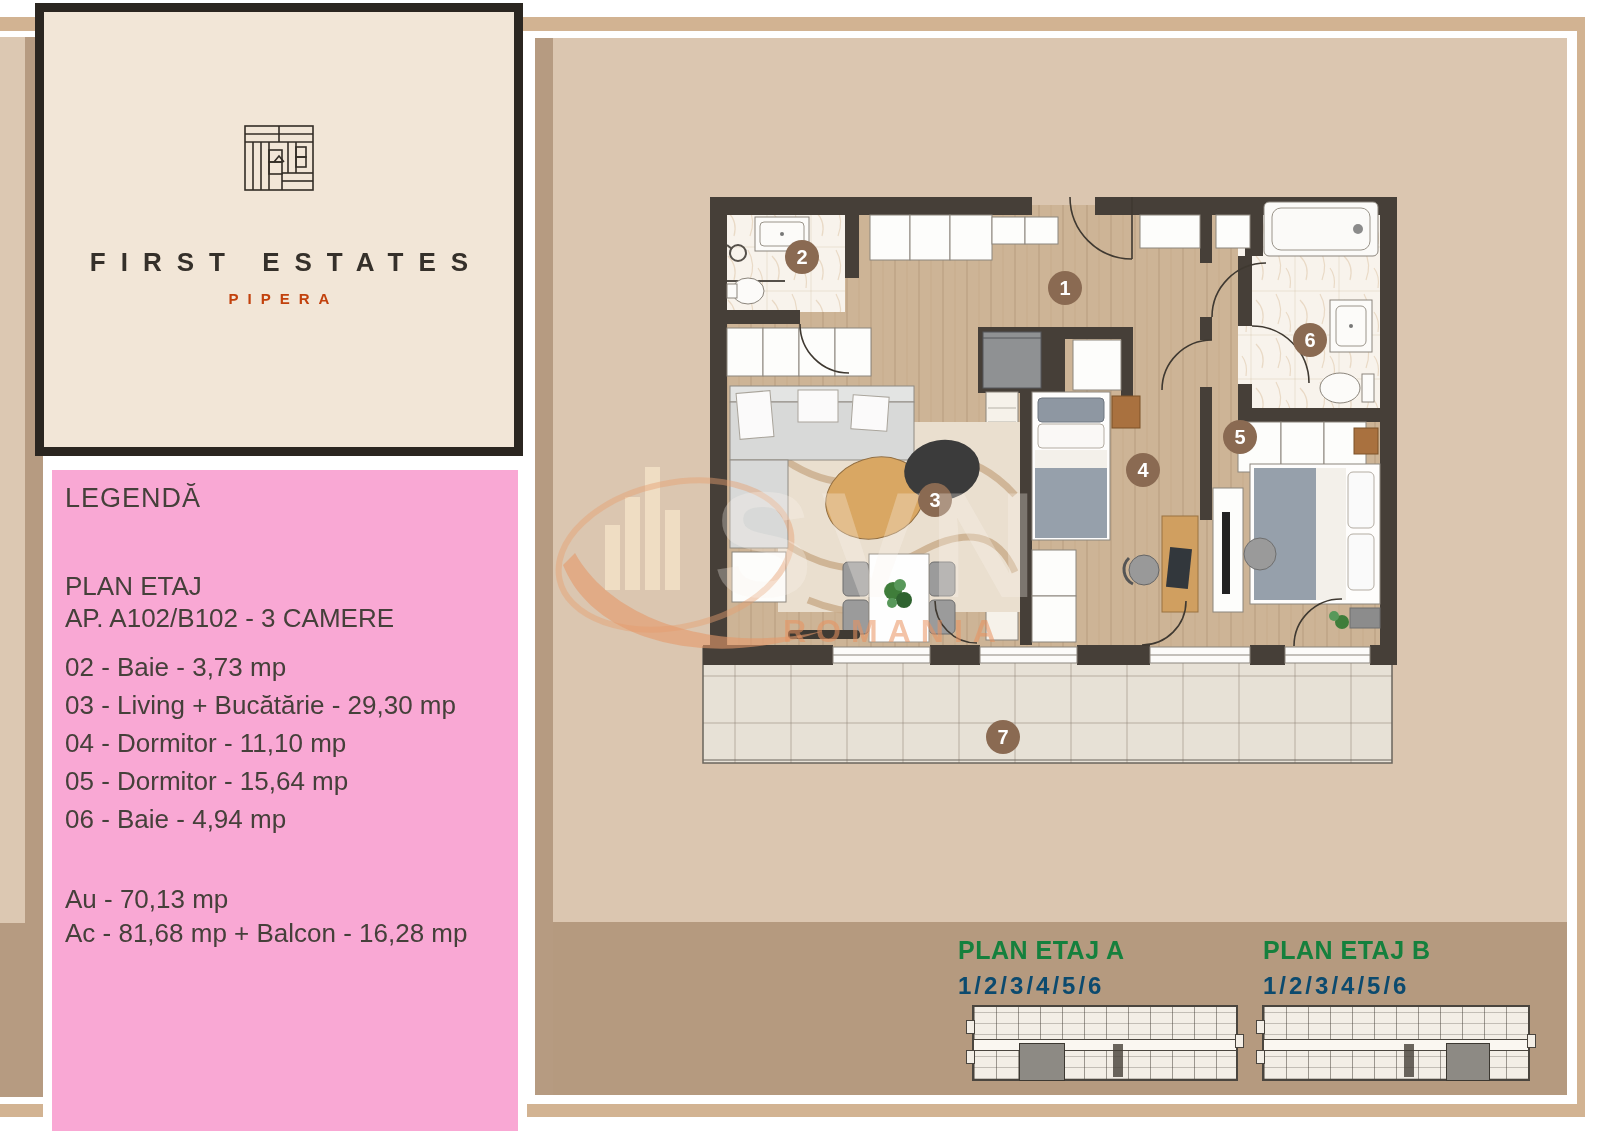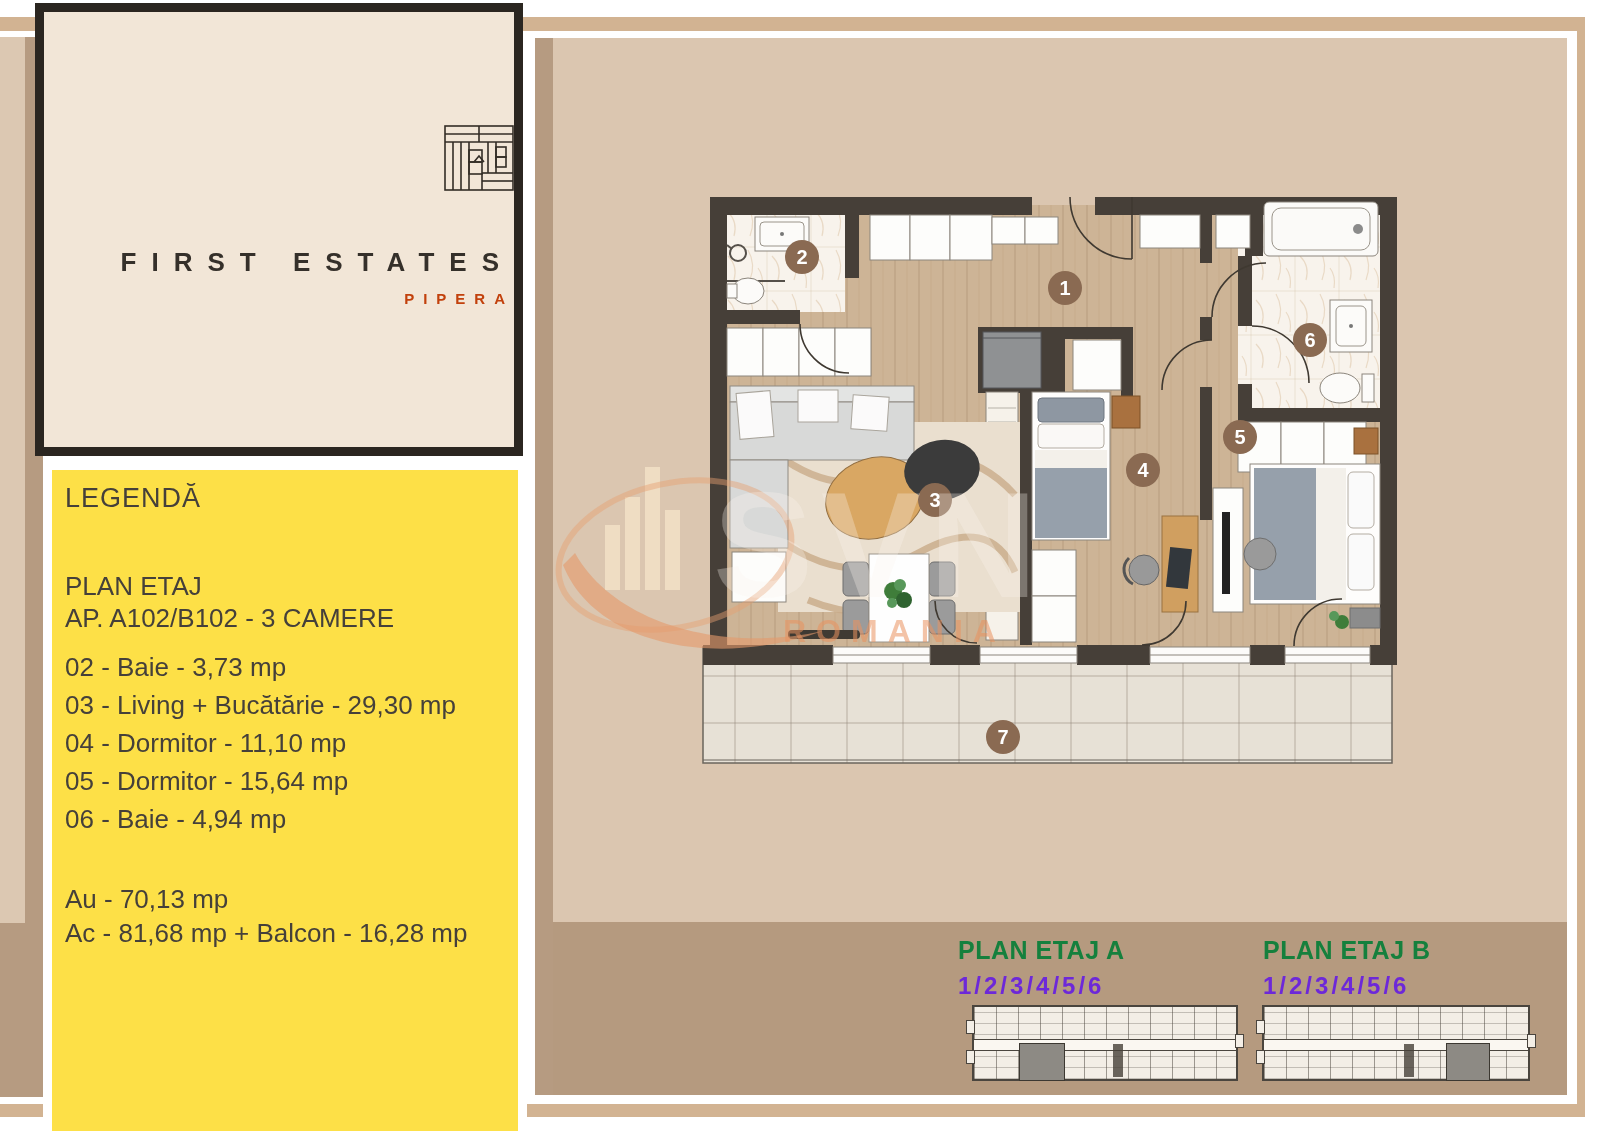--- a/index.html
+++ b/index.html
@@ -16,46 +16,46 @@
   .strip-right{left:1577px;top:17px;width:8px;height:1100px;background:#d2b392;}
   .band-bottom-left{left:0;top:1104px;width:43px;height:13px;background:#d2b392;}
   .band-bottom-right{left:527px;top:1104px;width:1058px;height:13px;background:#d2b392;}
   .strip-left-light{left:0;top:37px;width:25px;height:886px;background:#dcc8b2;}
   .strip-left-dark{left:25px;top:37px;width:18px;height:1060px;background:#b69b81;}
   .strip-left-dark-ext{left:0;top:923px;width:25px;height:174px;background:#b69b81;}
 
   
   .logo-box{
     left:35px;top:3px;width:488px;height:453px;box-sizing:border-box;
-    background:#f2e6d7;border:9px solid #2b2620;text-align:right;
+    background:#f2e6d7;border:9px solid #2b2620;text-align:center;
   }
   .logo-icon{margin-top:113px;}
   .logo-name{margin-top:52px;font-size:26px;font-weight:600;color:#35302a;
     letter-spacing:15px;padding-left:15px;}
   .logo-sub{margin-top:12px;font-size:15px;font-weight:600;color:#c2410c;
     letter-spacing:9px;padding-left:9px;}
 
   
-  .legend-panel{left:52px;top:470px;width:466px;height:661px;background:#fde047;color:#45403a;}
+  .legend-panel{left:52px;top:470px;width:466px;height:661px;background:#f9a8d4;color:#45403a;}
   .legend-title{left:13px;top:13px;font-size:27px;letter-spacing:1px;}
   .legend-plan{left:13px;top:100px;font-size:26px;line-height:32px;}
   .legend-rooms{left:13px;top:178px;font-size:26px;line-height:38px;}
   .legend-totals{left:13px;top:412px;font-size:26px;line-height:34px;}
 
   
   .panel-strip-dark{left:535px;top:38px;width:18px;height:1057px;background:#b69b81;}
   .panel-beige{left:553px;top:38px;width:1014px;height:884px;background:#dbc6b0;}
   .panel-bottom{left:553px;top:922px;width:1014px;height:173px;background:#b59a7f;}
 
   .floorplan{left:680px;top:160px;width:740px;height:620px;}
   .watermark{left:555px;top:425px;width:480px;height:250px;pointer-events:none;}
 
   
   .footer-title{font-weight:700;color:#15803d;font-size:25px;letter-spacing:0.5px;}
-  .footer-sub{font-weight:700;color:#6d28d9;font-size:24px;letter-spacing:3px;margin-top:7px;}
+  .footer-sub{font-weight:700;color:#0c4a6e;font-size:24px;letter-spacing:3px;margin-top:7px;}
   .ft-a{left:958px;top:936px;}
   .ft-b{left:1263px;top:936px;}
   .miniplan{
     box-sizing:border-box;background:#f3eee6;border:2px solid #4a453e;
     background-image:
       repeating-linear-gradient(90deg, rgba(70,64,56,.50) 0 1px, transparent 1px 22px),
       repeating-linear-gradient(0deg, rgba(70,64,56,.28) 0 1px, transparent 1px 11px);
   }
   .mp-a{left:972px;top:1005px;width:266px;height:76px;}
   .mp-b{left:1262px;top:1005px;width:268px;height:76px;}

